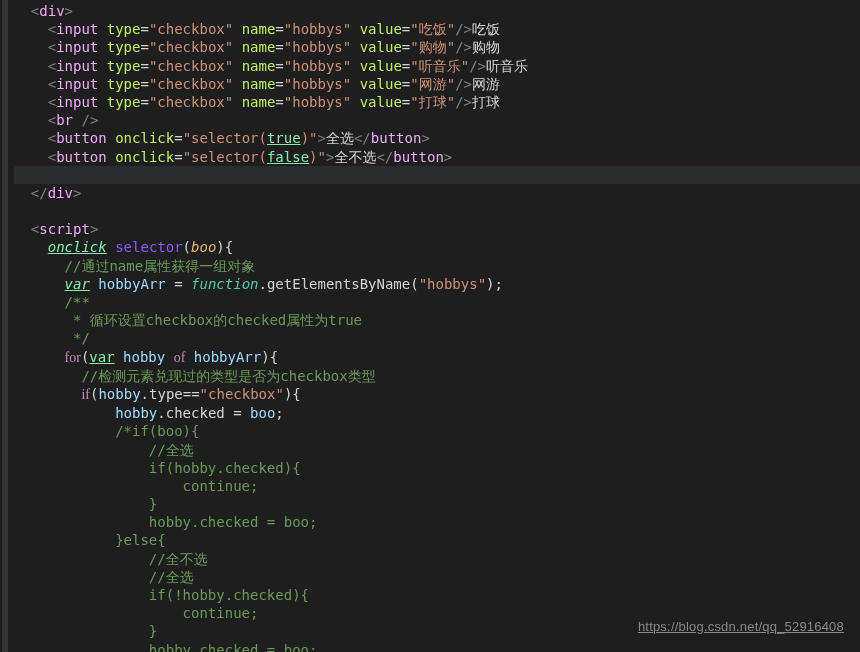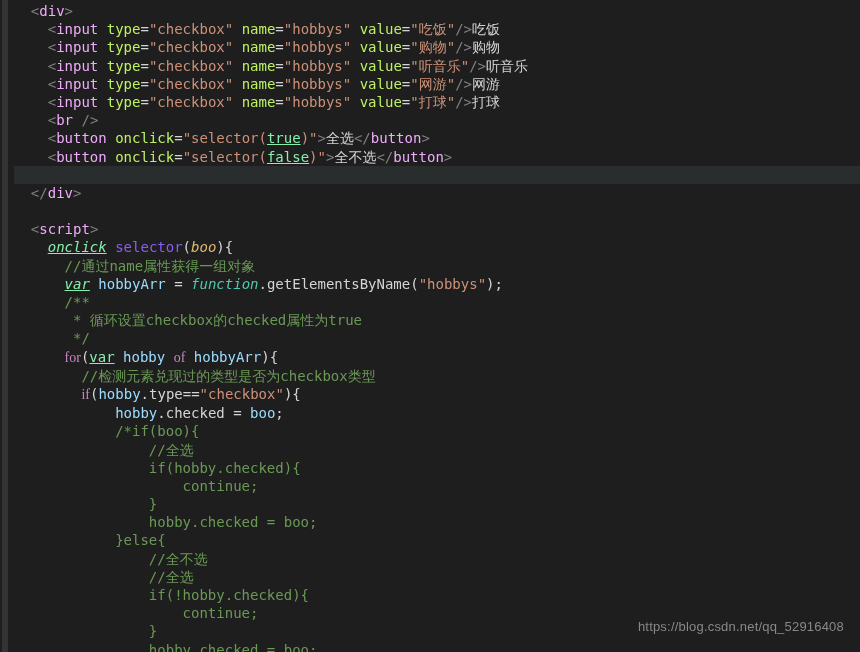--- a/index.html
+++ b/index.html
@@ -3,21 +3,21 @@
 <meta charset="utf-8">
 <style>
   html,body{margin:0;padding:0;background:#1e1e1e;width:860px;height:652px;overflow:hidden;}
   .editor{position:relative;width:860px;height:652px;background:#1e1e1e;
           font-family:Consolas,Menlo,monospace;font-size:14px;line-height:1.3;}
   .gutter{position:absolute;left:2px;top:0;width:6px;height:100%;background:#333;}
   pre.code{position:absolute;left:14px;top:0;width:846px;height:652px;margin:0;padding:2px 0 0 0;
            color:#d4d4d4;white-space:pre;overflow:hidden;}
   .highlight{position:absolute;left:14px;top:166px;width:846px;height:18px;background:#2a2d2e;}
   .watermark{position:absolute;right:16px;bottom:16px;color:#888;font-family:Arial,sans-serif;
-             font-size:13px;letter-spacing:0.2px;}
+             font-size:13px;letter-spacing:0.2px;text-decoration:underline;}
   .t-tag{color:#f0abfc;}
   .t-attr{color:#bef264;}
   .t-str{color:#ce9178;}
   .t-angle{color:#808080;}
   .t-txt{color:#d4d4d4;text-align:center;}
   .t-kw{color:#c586c0;font-family:Liberation Serif, serif;}
   .t-fn{color:#8b5cf6;}
   .t-var{color:#9cdcfe;}
   .t-cls{color:#4ec9b0;}
   .t-cmt{color:#6a9955;}

